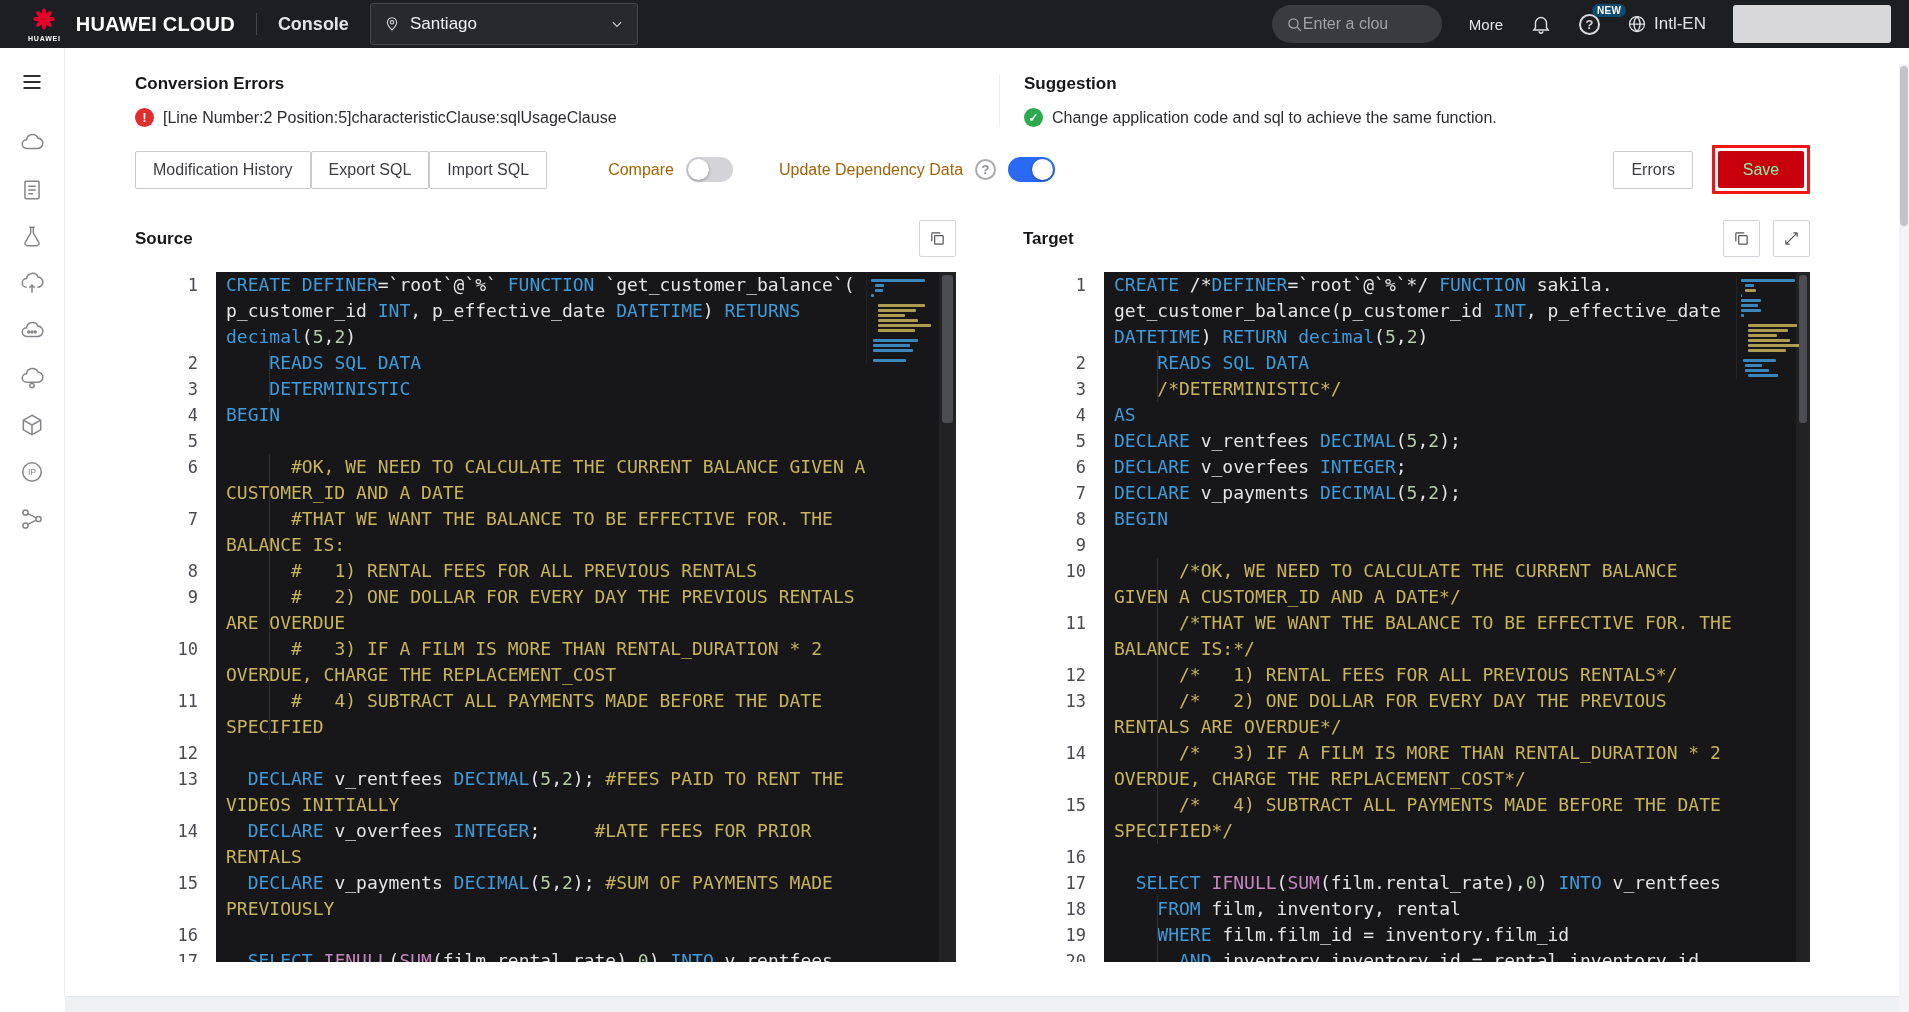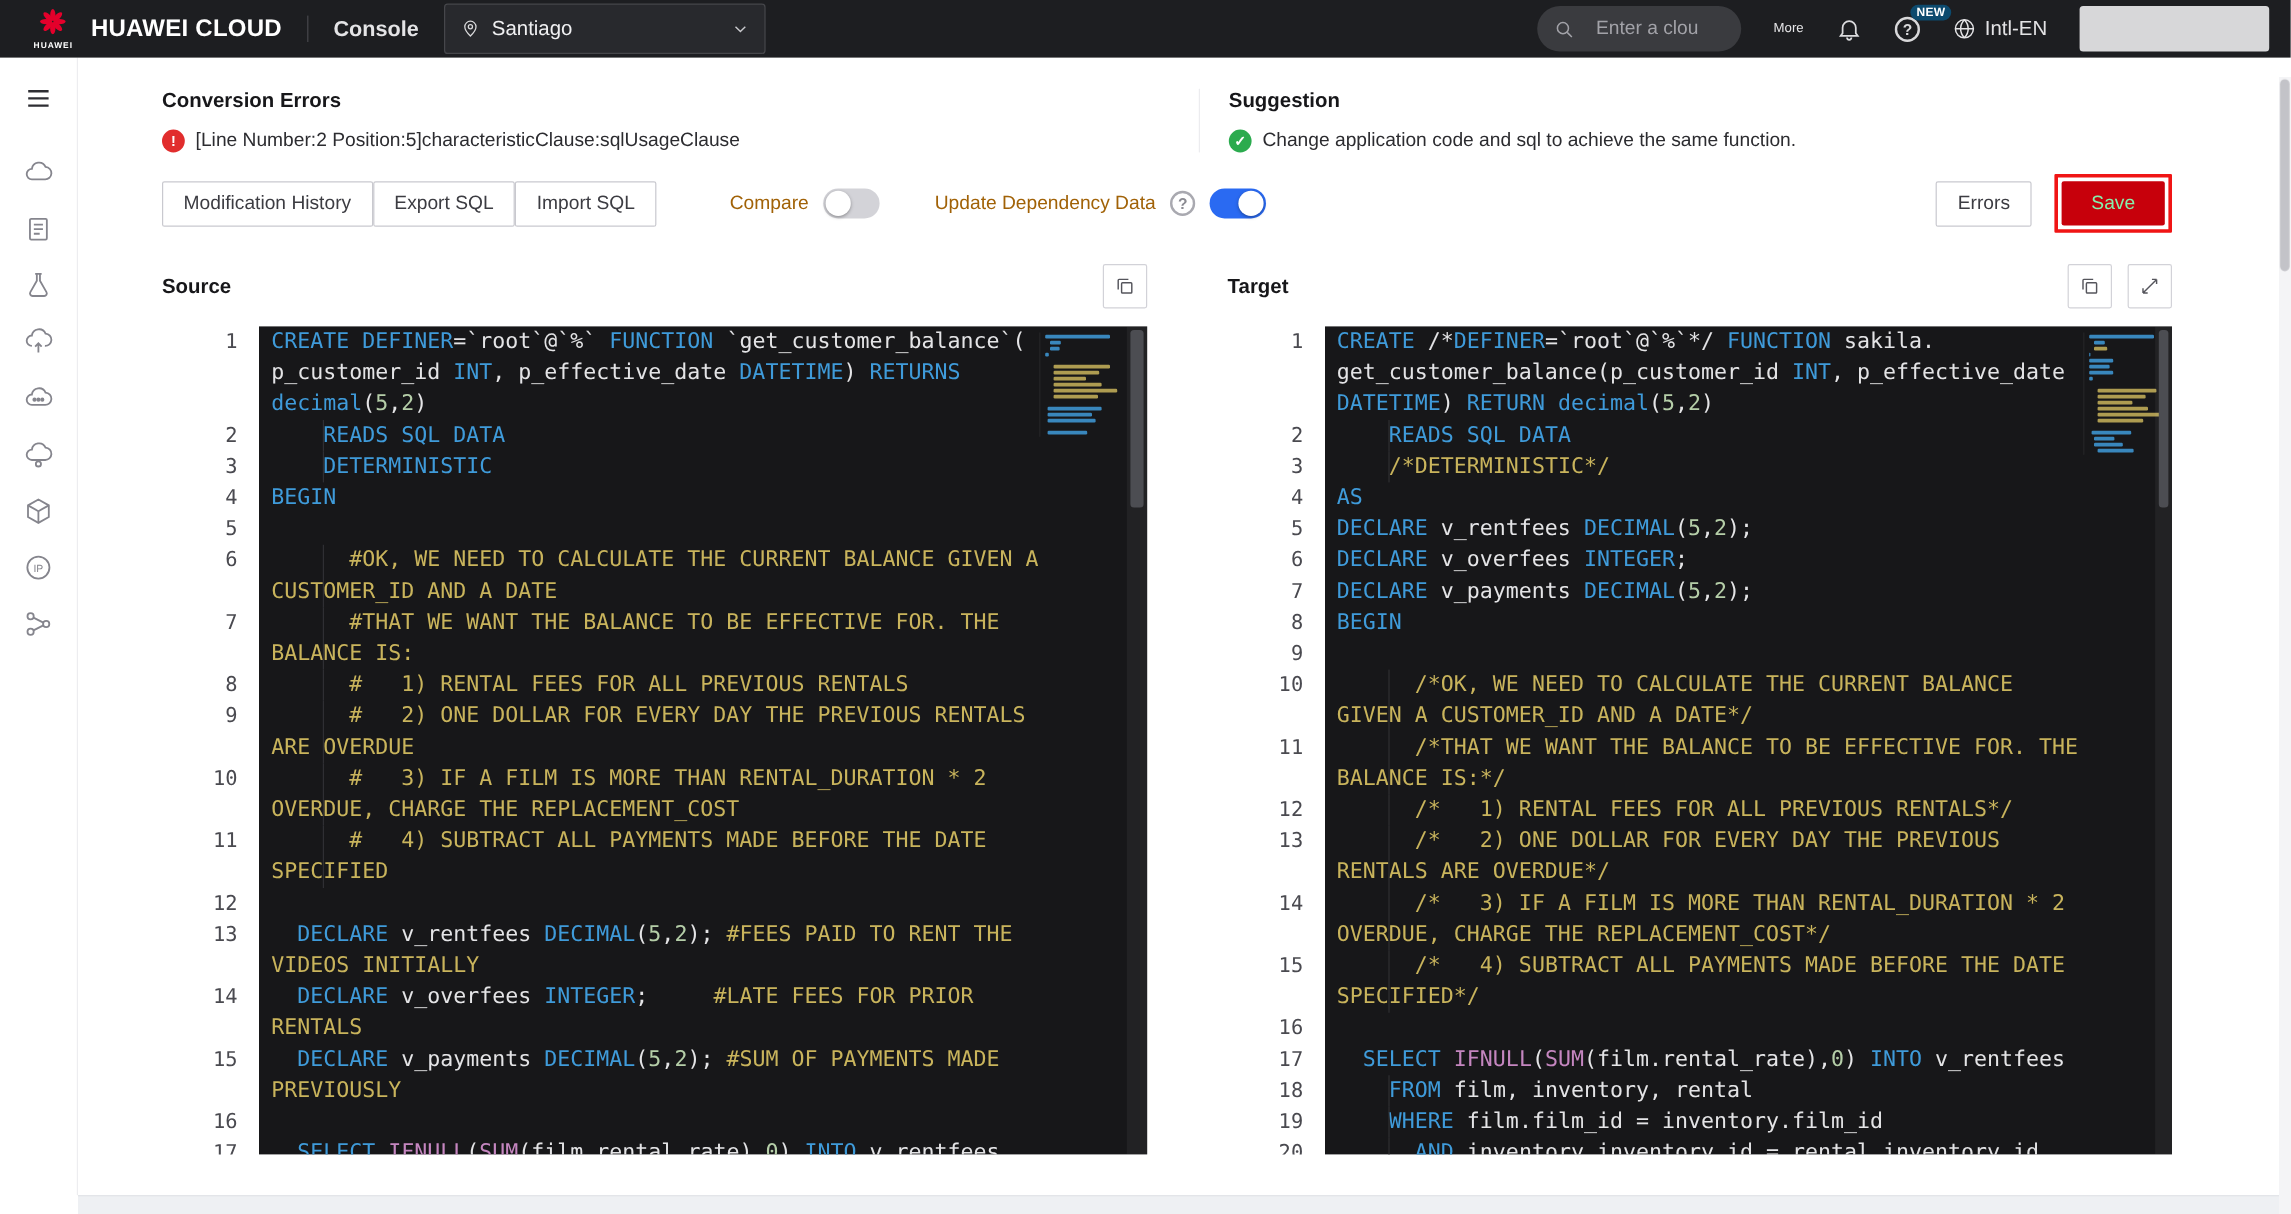--- a/index.html
+++ b/index.html
@@ -14,22 +14,22 @@
   .logo svg{fill:var(--brand-red,#e4002b)}
   .logo-word{font-size:7px;font-weight:700;color:#fff;letter-spacing:.8px;margin-top:1px}
   .brand{color:#fff;font-size:20px;font-weight:700;letter-spacing:.2px;margin-left:-6px}
   .tb-sep{width:1px;height:22px;background:#47484c}
   .console{color:#e4e4e6;font-size:18px;font-weight:600}
   .region{height:42px;width:268px;background:#28292d;border:1px solid #46474b;border-radius:3px;
     display:flex;align-items:center;gap:10px;padding:0 13px;color:#f0f0f2;font-size:17px;cursor:pointer}
   .region .chev{margin-left:auto;color:#c9c9cd;display:flex}
   .tb-right{display:flex;align-items:center;gap:27px}
   .search{height:38px;width:170px;background:#3a3b3f;border-radius:19px;display:flex;
-    align-items:center;gap:18px;padding:0 14px;color:#a2a2a8;font-size:16px;cursor:text}
-  .more{color:#e6e6e8;font-size:11px;cursor:pointer}
+    align-items:center;gap:0;padding:0 14px;color:#a2a2a8;font-size:16px;cursor:text}
+  .more{color:#e6e6e8;font-size:15px;cursor:pointer}
   .tb-icon{color:#dcdcde;display:flex;cursor:pointer}
   .help-wrap{position:relative}
   .qmark{width:21px;height:21px;border:2px solid #a9a9b0;border-radius:50%;color:#8b8b92;
     font-size:13px;font-weight:700;display:flex;align-items:center;justify-content:center}
   .qmark::before{content:"?"}
   .topbar .qmark{border-color:#d8d8da;color:#d8d8da}
   .new-badge{position:absolute;top:-10px;left:13px;background:#0c4a6e;color:#fff;font-size:10px;
     font-weight:700;padding:1px 5px;border-radius:8px;letter-spacing:.3px}
   .locale{display:flex;align-items:center;gap:7px;color:#e3e3e5;font-size:17px;cursor:pointer}
   .redacted{width:158px;height:38px;background:#d7d7d9;border-radius:3px}

